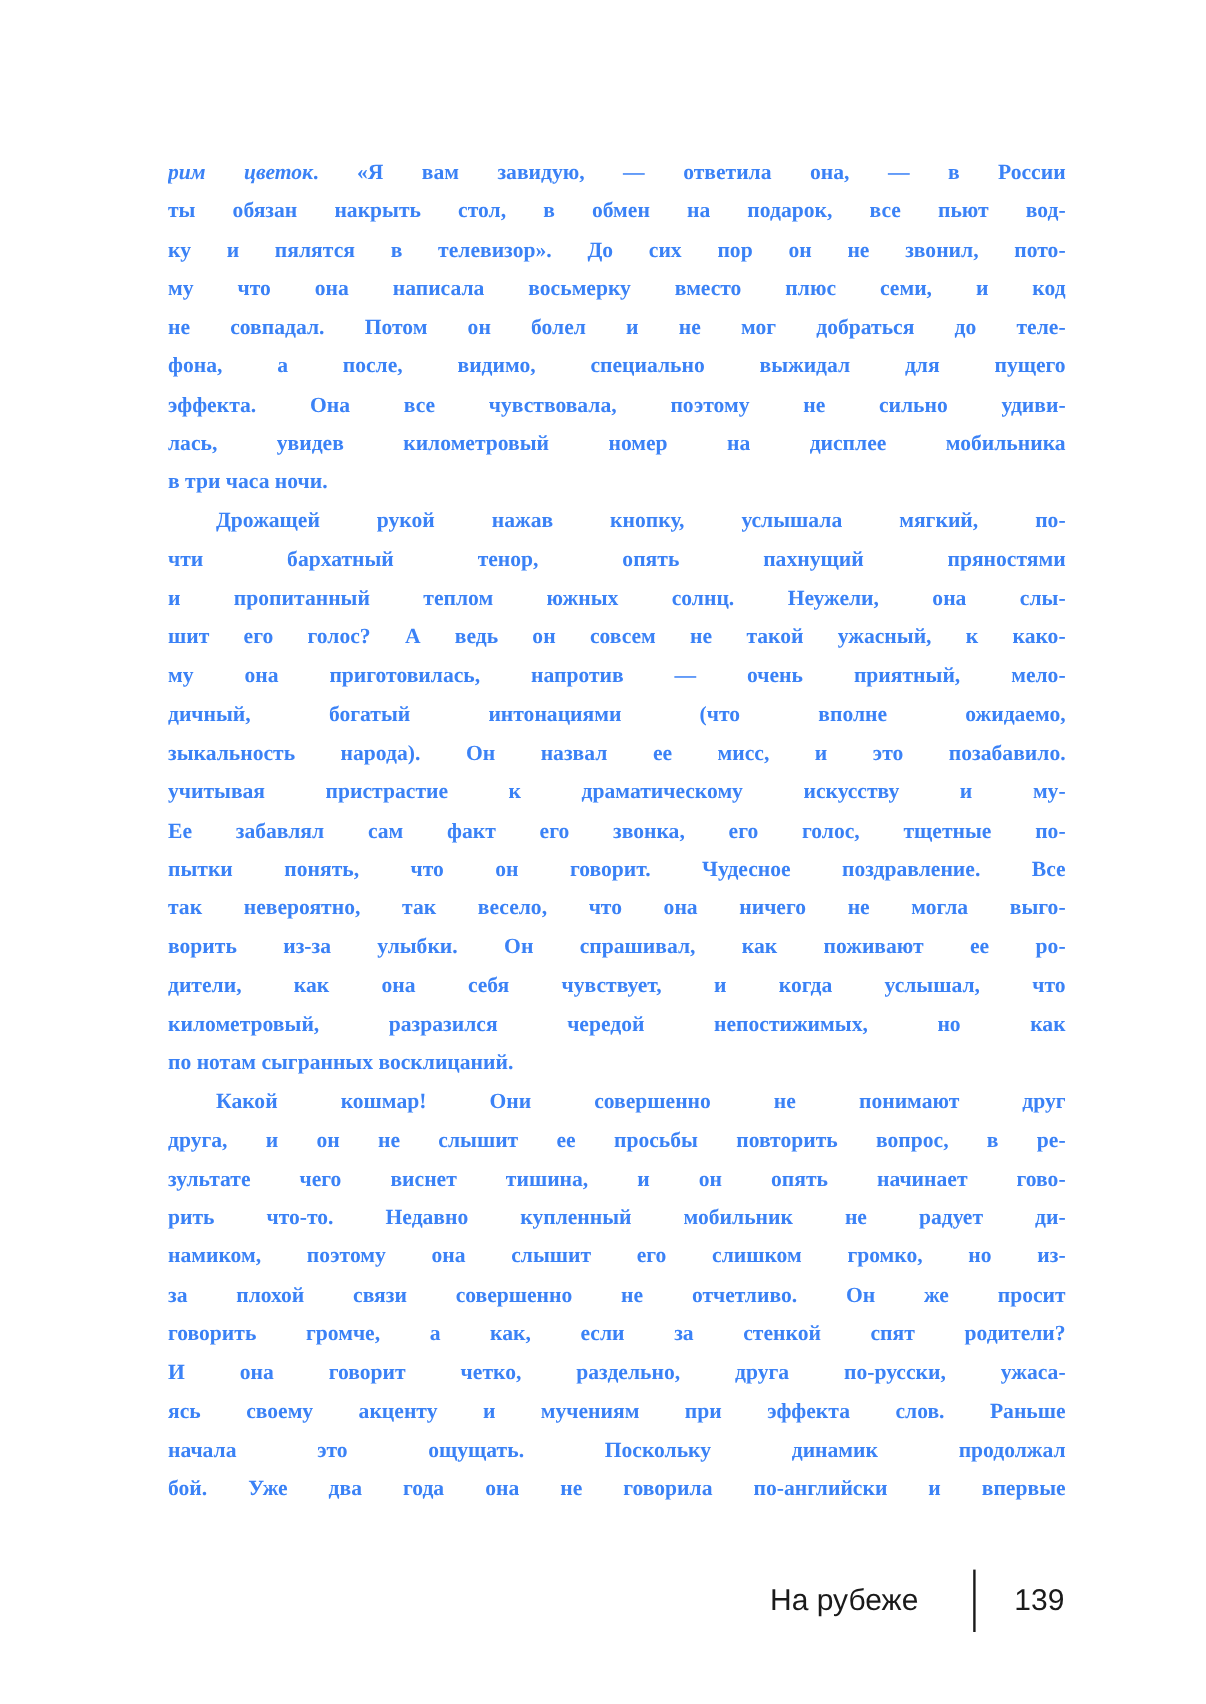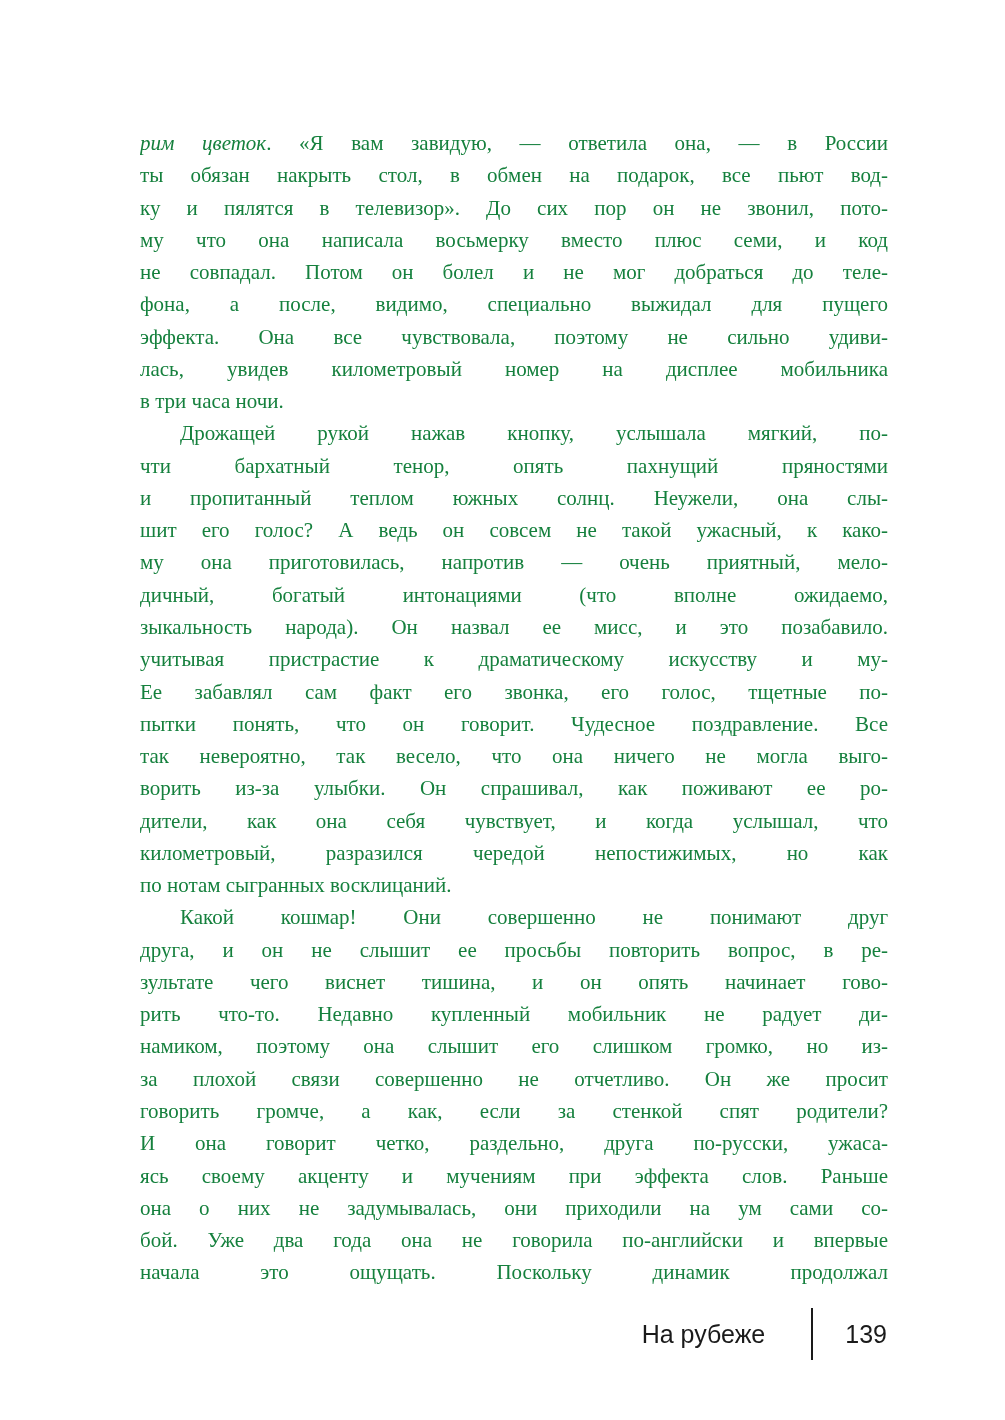--- a/index.html
+++ b/index.html
@@ -11,23 +11,24 @@
     height: 1420px;
     background: #ffffff;
     position: relative;
     overflow: hidden;
   }
   .text-block {
     position: absolute;
     left: 140px;
     top: 127px;
     width: 748px;
-    color: #15803d;
+    color: #3b82f6;
     font-family: "Liberation Serif", "DejaVu Serif", serif;
-    font-size: 21px;
+    font-size: 18px;
+    font-weight: bold;
   }
   .line {
     line-height: 32.27px;
     max-height: 32.3px;
     overflow: hidden;
     text-align: justify;
     text-align-last: justify;
     white-space: normal;
   }
   .line.para-end {
@@ -88,22 +89,21 @@
     <div class="line para-end">по нотам сыгранных восклицаний.</div>
     <div class="line indent">Какой кошмар! Они совершенно не понимают друг</div>
     <div class="line">друга, и он не слышит ее просьбы повторить вопрос, в ре-</div>
     <div class="line">зультате чего виснет тишина, и он опять начинает гово-</div>
     <div class="line">рить что-то. Недавно купленный мобильник не радует ди-</div>
     <div class="line">намиком, поэтому она слышит его слишком громко, но из-</div>
     <div class="line">за плохой связи совершенно не отчетливо. Он же просит</div>
     <div class="line">говорить громче, а как, если за стенкой спят родители?</div>
     <div class="line">И она говорит четко, раздельно, друга по-русски, ужаса-</div>
     <div class="line">ясь своему акценту и мучениям при эффекта слов. Раньше</div>
-    <div class="line">она о них не задумывалась, они приходили на ум сами со-</div>
+    <div class="line">начала это ощущать. Поскольку динамик продолжал</div>
     <div class="line">бой. Уже два года она не говорила по-английски и впервые</div>
-    <div class="line">начала это ощущать. Поскольку динамик продолжал</div>
   </main>
 
 <footer class="footer">
   <span>На рубеже</span>
   <span class="divider"></span>
   <span>139</span>
 </footer>
 
 </body></html>

